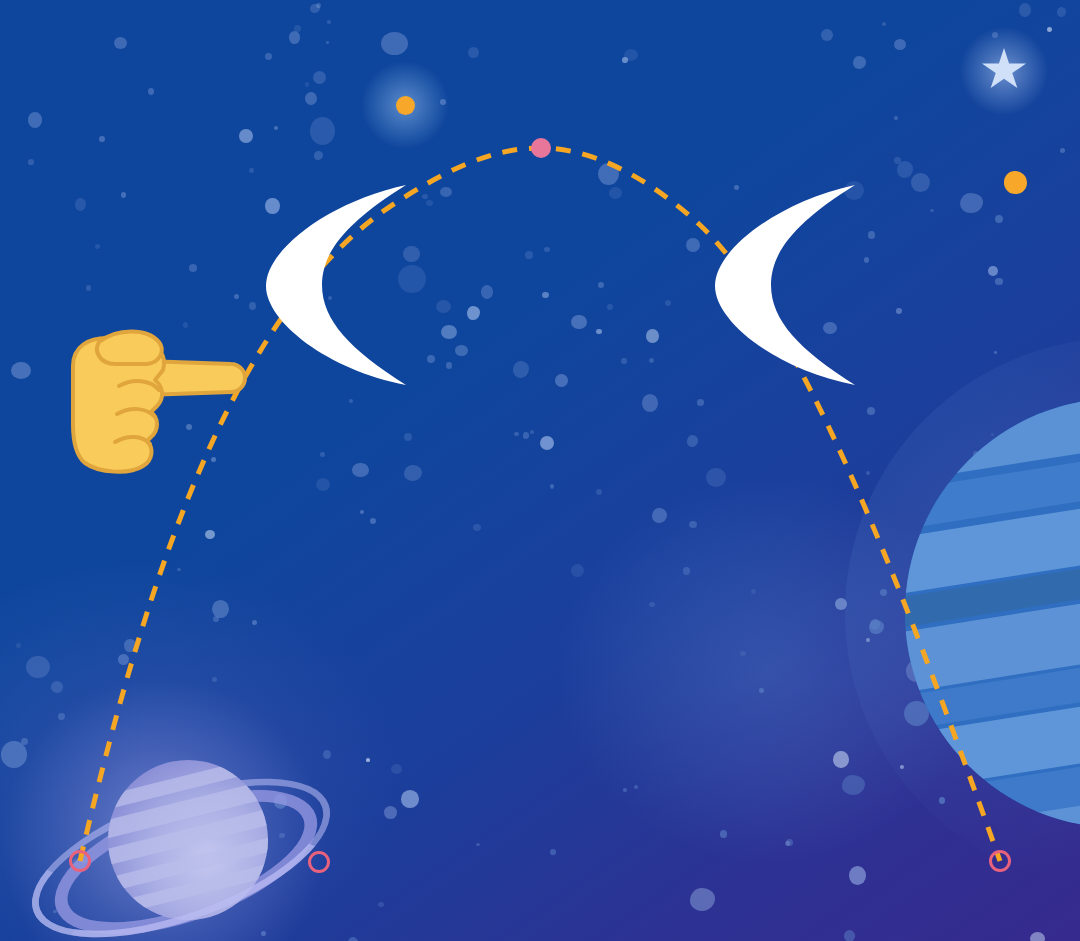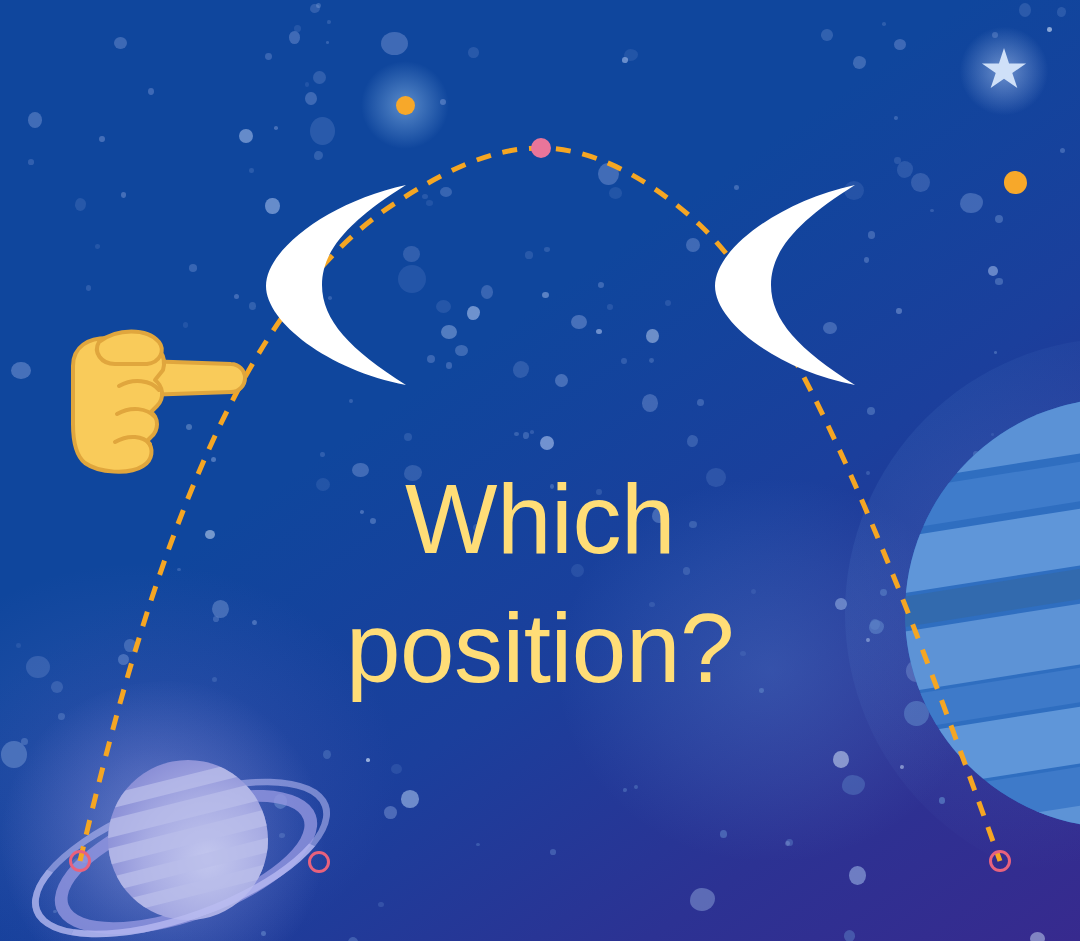--- a/index.html
+++ b/index.html
@@ -399,16 +399,14 @@
 
         <path d="M44 22 C 62 8, 92 8, 104 22 C 110 30, 106 42, 92 44 L 60 44 C 46 44, 38 32, 44 22 Z" fill="#f9cb5a" stroke="#e0a63d" stroke-width="4" stroke-linejoin="round"></path>
 
         <path d="M64 66 C 78 58, 96 60, 104 70" fill="none" stroke="#e0a63d" stroke-width="4" stroke-linecap="round"></path>
         <path d="M62 94 C 76 86, 92 88, 100 97" fill="none" stroke="#e0a63d" stroke-width="4" stroke-linecap="round"></path>
         <path d="M60 122 C 74 114, 88 116, 95 124" fill="none" stroke="#e0a63d" stroke-width="4" stroke-linecap="round"></path>
       </g>
     </svg>
   </div>
 
-  <div class="headline">Which
-position?</div>
 
 </div>
 
 </body></html>

